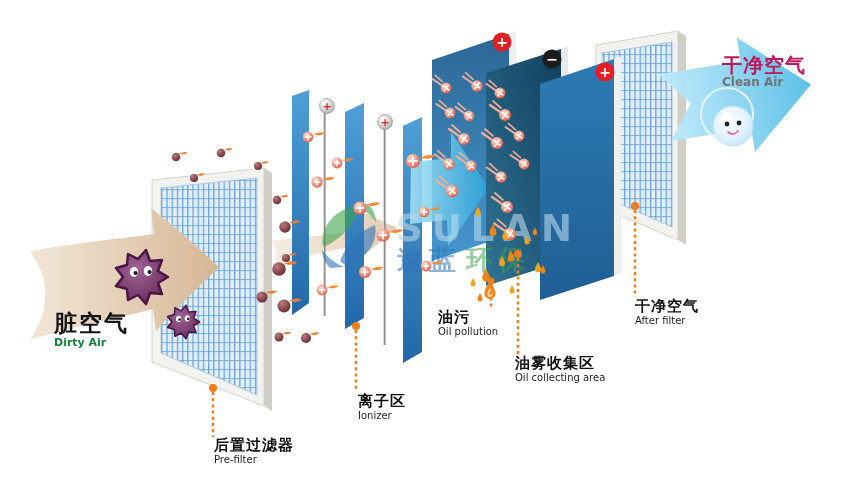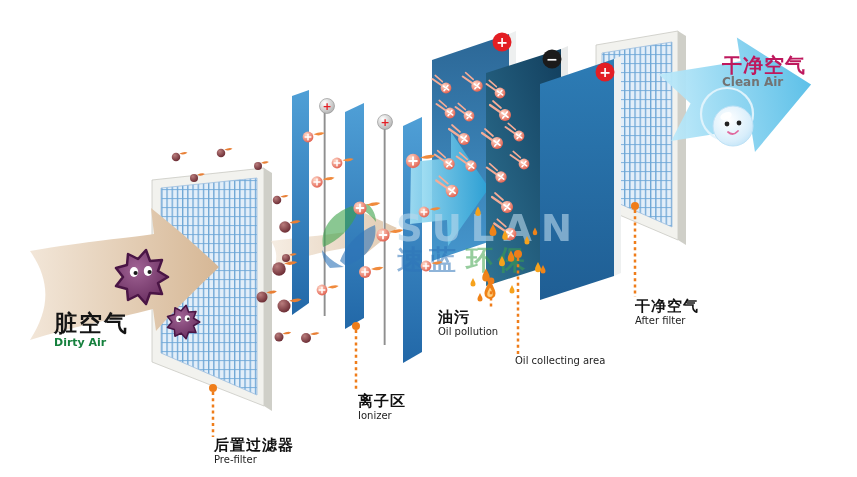--- a/index.html
+++ b/index.html
@@ -289,20 +289,21 @@
     <div class="zh">离子区</div>
     <div class="en">Ionizer</div>
   </div>
 
   <div class="lbl" style="left:438px;top:309px;">
     <div class="zh">油污</div>
     <div class="en">Oil pollution</div>
   </div>
 
   <div class="lbl" style="left:515px;top:355px;">
+    <div class="zh">油雾收集区</div>
     <div class="en">Oil collecting area</div>
   </div>
 
   <div class="lbl" style="left:635px;top:298px;">
     <div class="zh">干净空气</div>
     <div class="en">After filter</div>
   </div>
 </div>
 
 </body></html>

